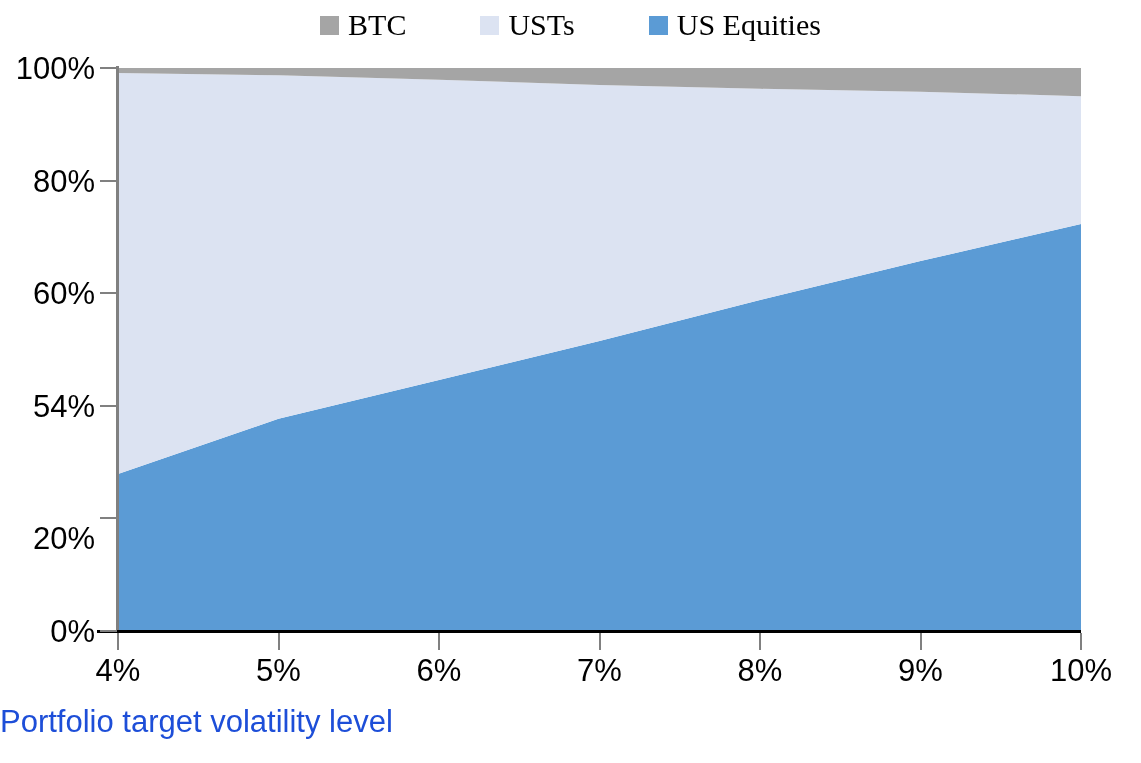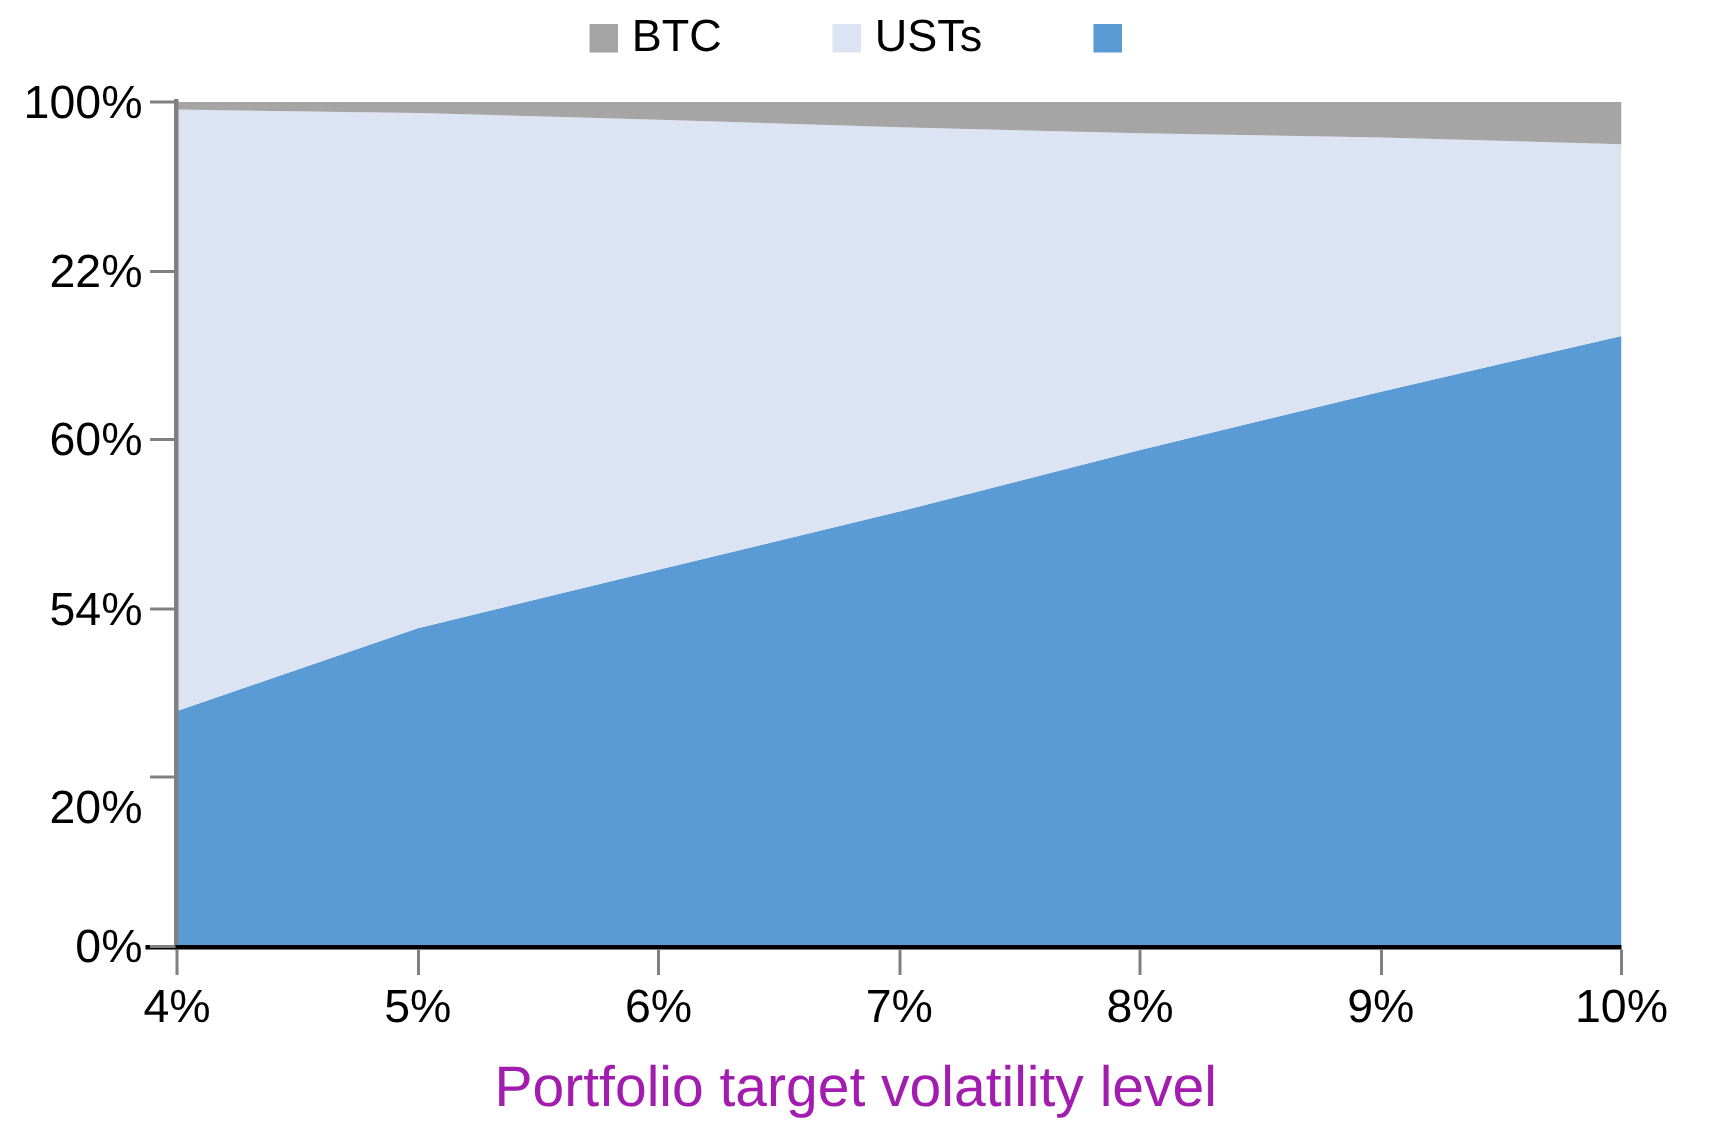--- a/index.html
+++ b/index.html
@@ -14,20 +14,21 @@
 
   
   .legend{
     position:absolute;
     left:0;right:0;top:8px;
     display:flex;
     justify-content:center;
     align-items:center;
     gap:74px;
     height:34px;
+    font-family:Liberation Serif, serif;
   }
   .legend-item{display:flex;align-items:center;gap:9px;}
   .legend-swatch{width:19px;height:19px;display:block;flex:0 0 auto;}
   .legend-label{
     font-size:30px;
     color:#000000;
     line-height:1;
     white-space:nowrap;
   }
 
@@ -85,42 +86,43 @@
     font-size:31px;
     color:#000000;
     line-height:1;
     white-space:nowrap;
     transform:translateX(-50%);
   }
 
   .axis-title{
     position:absolute;
     left:0;right:0;top:706px;
-    text-align:center;
-    font-size:38px;
-    color:#a21caf;
+    text-align:left;
+    font-size:31px;
+    color:#1d4ed8;
     line-height:1;
   }
 </style>
 </head>
 <body>
 
 <div id="chart-root">
 
   <div class="legend">
     <div class="legend-item">
       <span class="legend-swatch" style="background:#A5A5A5;"></span>
       <span class="legend-label">BTC</span>
     </div>
     <div class="legend-item">
       <span class="legend-swatch" style="background:#DCE3F2;"></span>
       <span class="legend-label">USTs</span>
     </div>
     <div class="legend-item">
       <span class="legend-swatch" style="background:#5B9BD5;"></span>
+      <span class="legend-label">US Equities</span>
     </div>
   </div>
 
   <div class="plot">
     <svg id="areas-svg" viewBox="0 0 963 563" preserveAspectRatio="none">
         <path d="M 0.00 405.92 L 160.50 350.75 L 321.00 311.90 L 481.50 273.06 L 642.00 231.96 L 802.50 193.11 L 963.00 155.95 L 963.00 563.00 L 802.50 563.00 L 642.00 563.00 L 481.50 563.00 L 321.00 563.00 L 160.50 563.00 L 0.00 563.00 Z" fill="#5B9BD5"></path>
         <path d="M 0.00 5.07 L 160.50 7.32 L 321.00 11.82 L 481.50 16.89 L 642.00 20.83 L 802.50 23.65 L 963.00 28.15 L 963.00 155.95 L 802.50 193.11 L 642.00 231.96 L 481.50 273.06 L 321.00 311.90 L 160.50 350.75 L 0.00 405.92 Z" fill="#DCE3F2"></path>
         <path d="M 0.00 0.00 L 160.50 0.00 L 321.00 0.00 L 481.50 0.00 L 642.00 0.00 L 802.50 -0.00 L 963.00 0.00 L 963.00 28.15 L 802.50 23.65 L 642.00 20.83 L 481.50 16.89 L 321.00 11.82 L 160.50 7.32 L 0.00 5.07 Z" fill="#A5A5A5"></path>
       </svg>
   </div>
@@ -131,21 +133,21 @@
   <div id="y-axis-group">
       <div class="ytick" style="top: 630px;"></div>
       <div class="ylabel" style="top: 631px;">0%</div>
       <div class="ytick" style="top: 517.4px;"></div>
       <div class="ylabel" style="top: 518.4px; margin-top: 20px;">20%</div>
       <div class="ytick" style="top: 404.8px;"></div>
       <div class="ylabel" style="top: 405.8px;">54%</div>
       <div class="ytick" style="top: 292.2px;"></div>
       <div class="ylabel" style="top: 293.2px; margin-left: 24px;">60%</div>
       <div class="ytick" style="top: 179.6px;"></div>
-      <div class="ylabel" style="top: 180.6px;">22%</div>
+      <div class="ylabel" style="top: 180.6px;">80%</div>
       <div class="ytick" style="top: 67px;"></div>
       <div class="ylabel" style="top: 68px; margin-left: 48px;">100%</div>
     </div>
   <div id="x-axis-group">
       <div class="xtick" style="left: 117px;"></div>
       <div class="xlabel" style="left: 118px;">4%</div>
       <div class="xtick" style="left: 277.5px;"></div>
       <div class="xlabel" style="left: 278.5px;">5%</div>
       <div class="xtick" style="left: 438px;"></div>
       <div class="xlabel" style="left: 439px;">6%</div>

